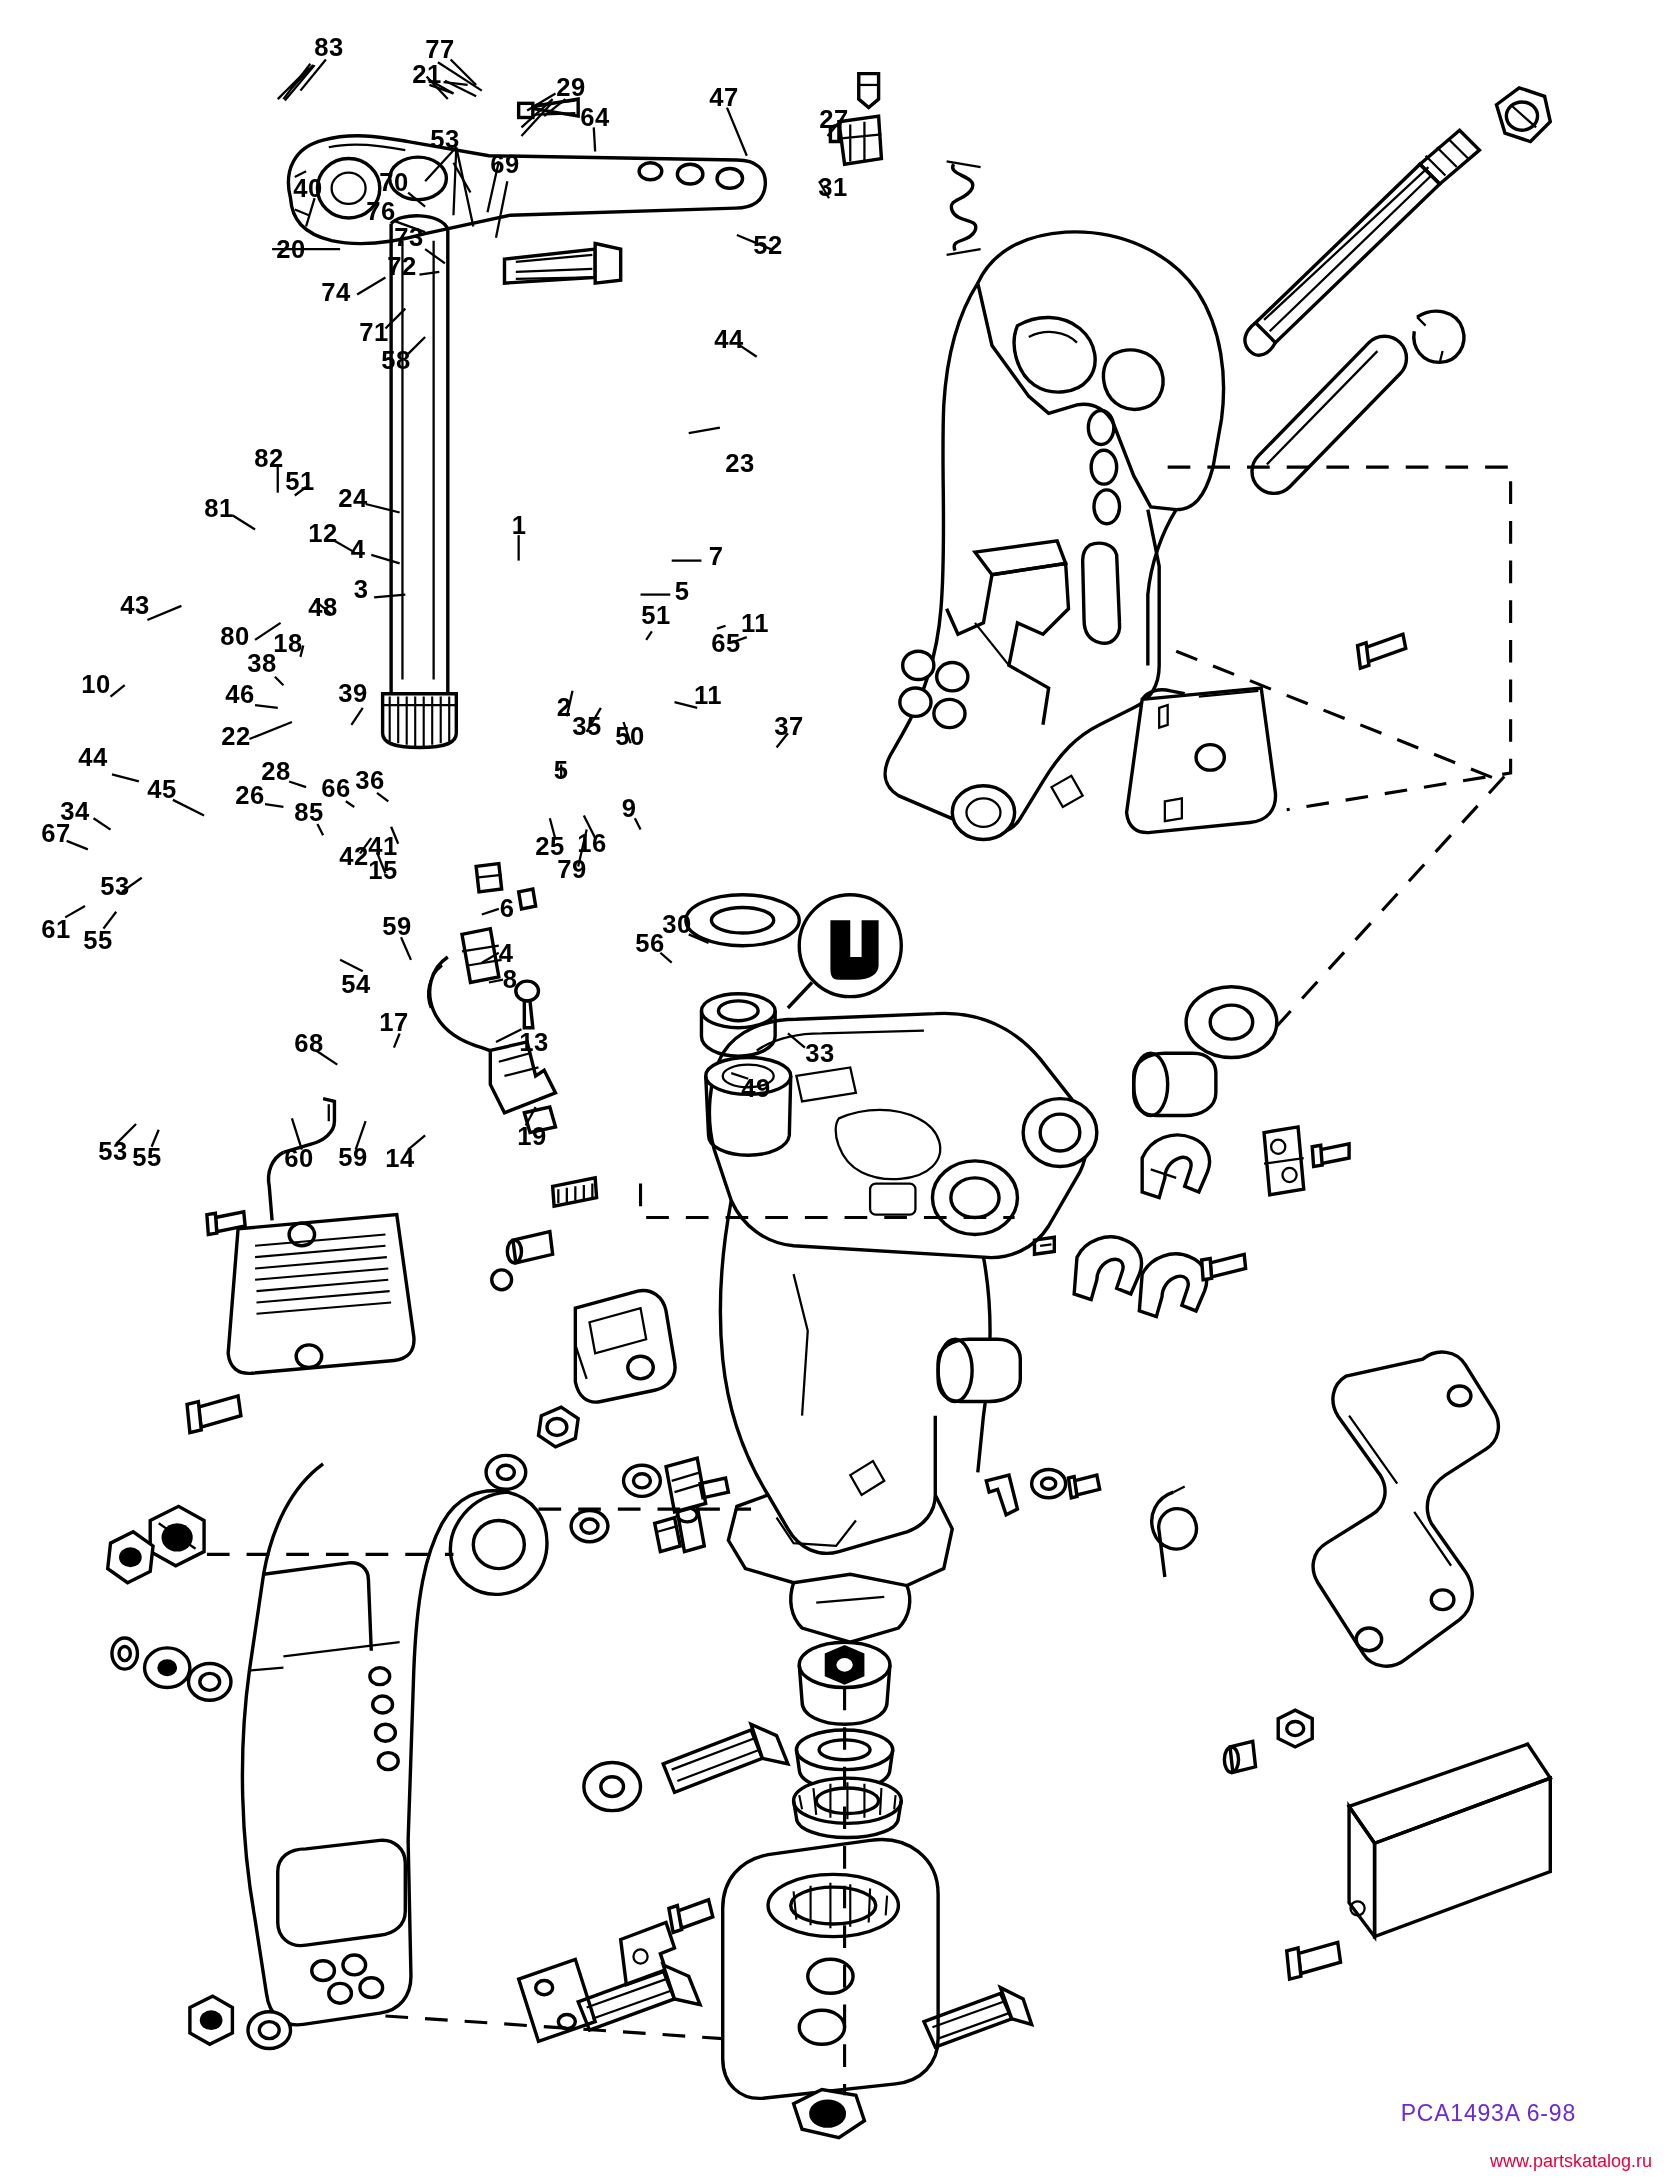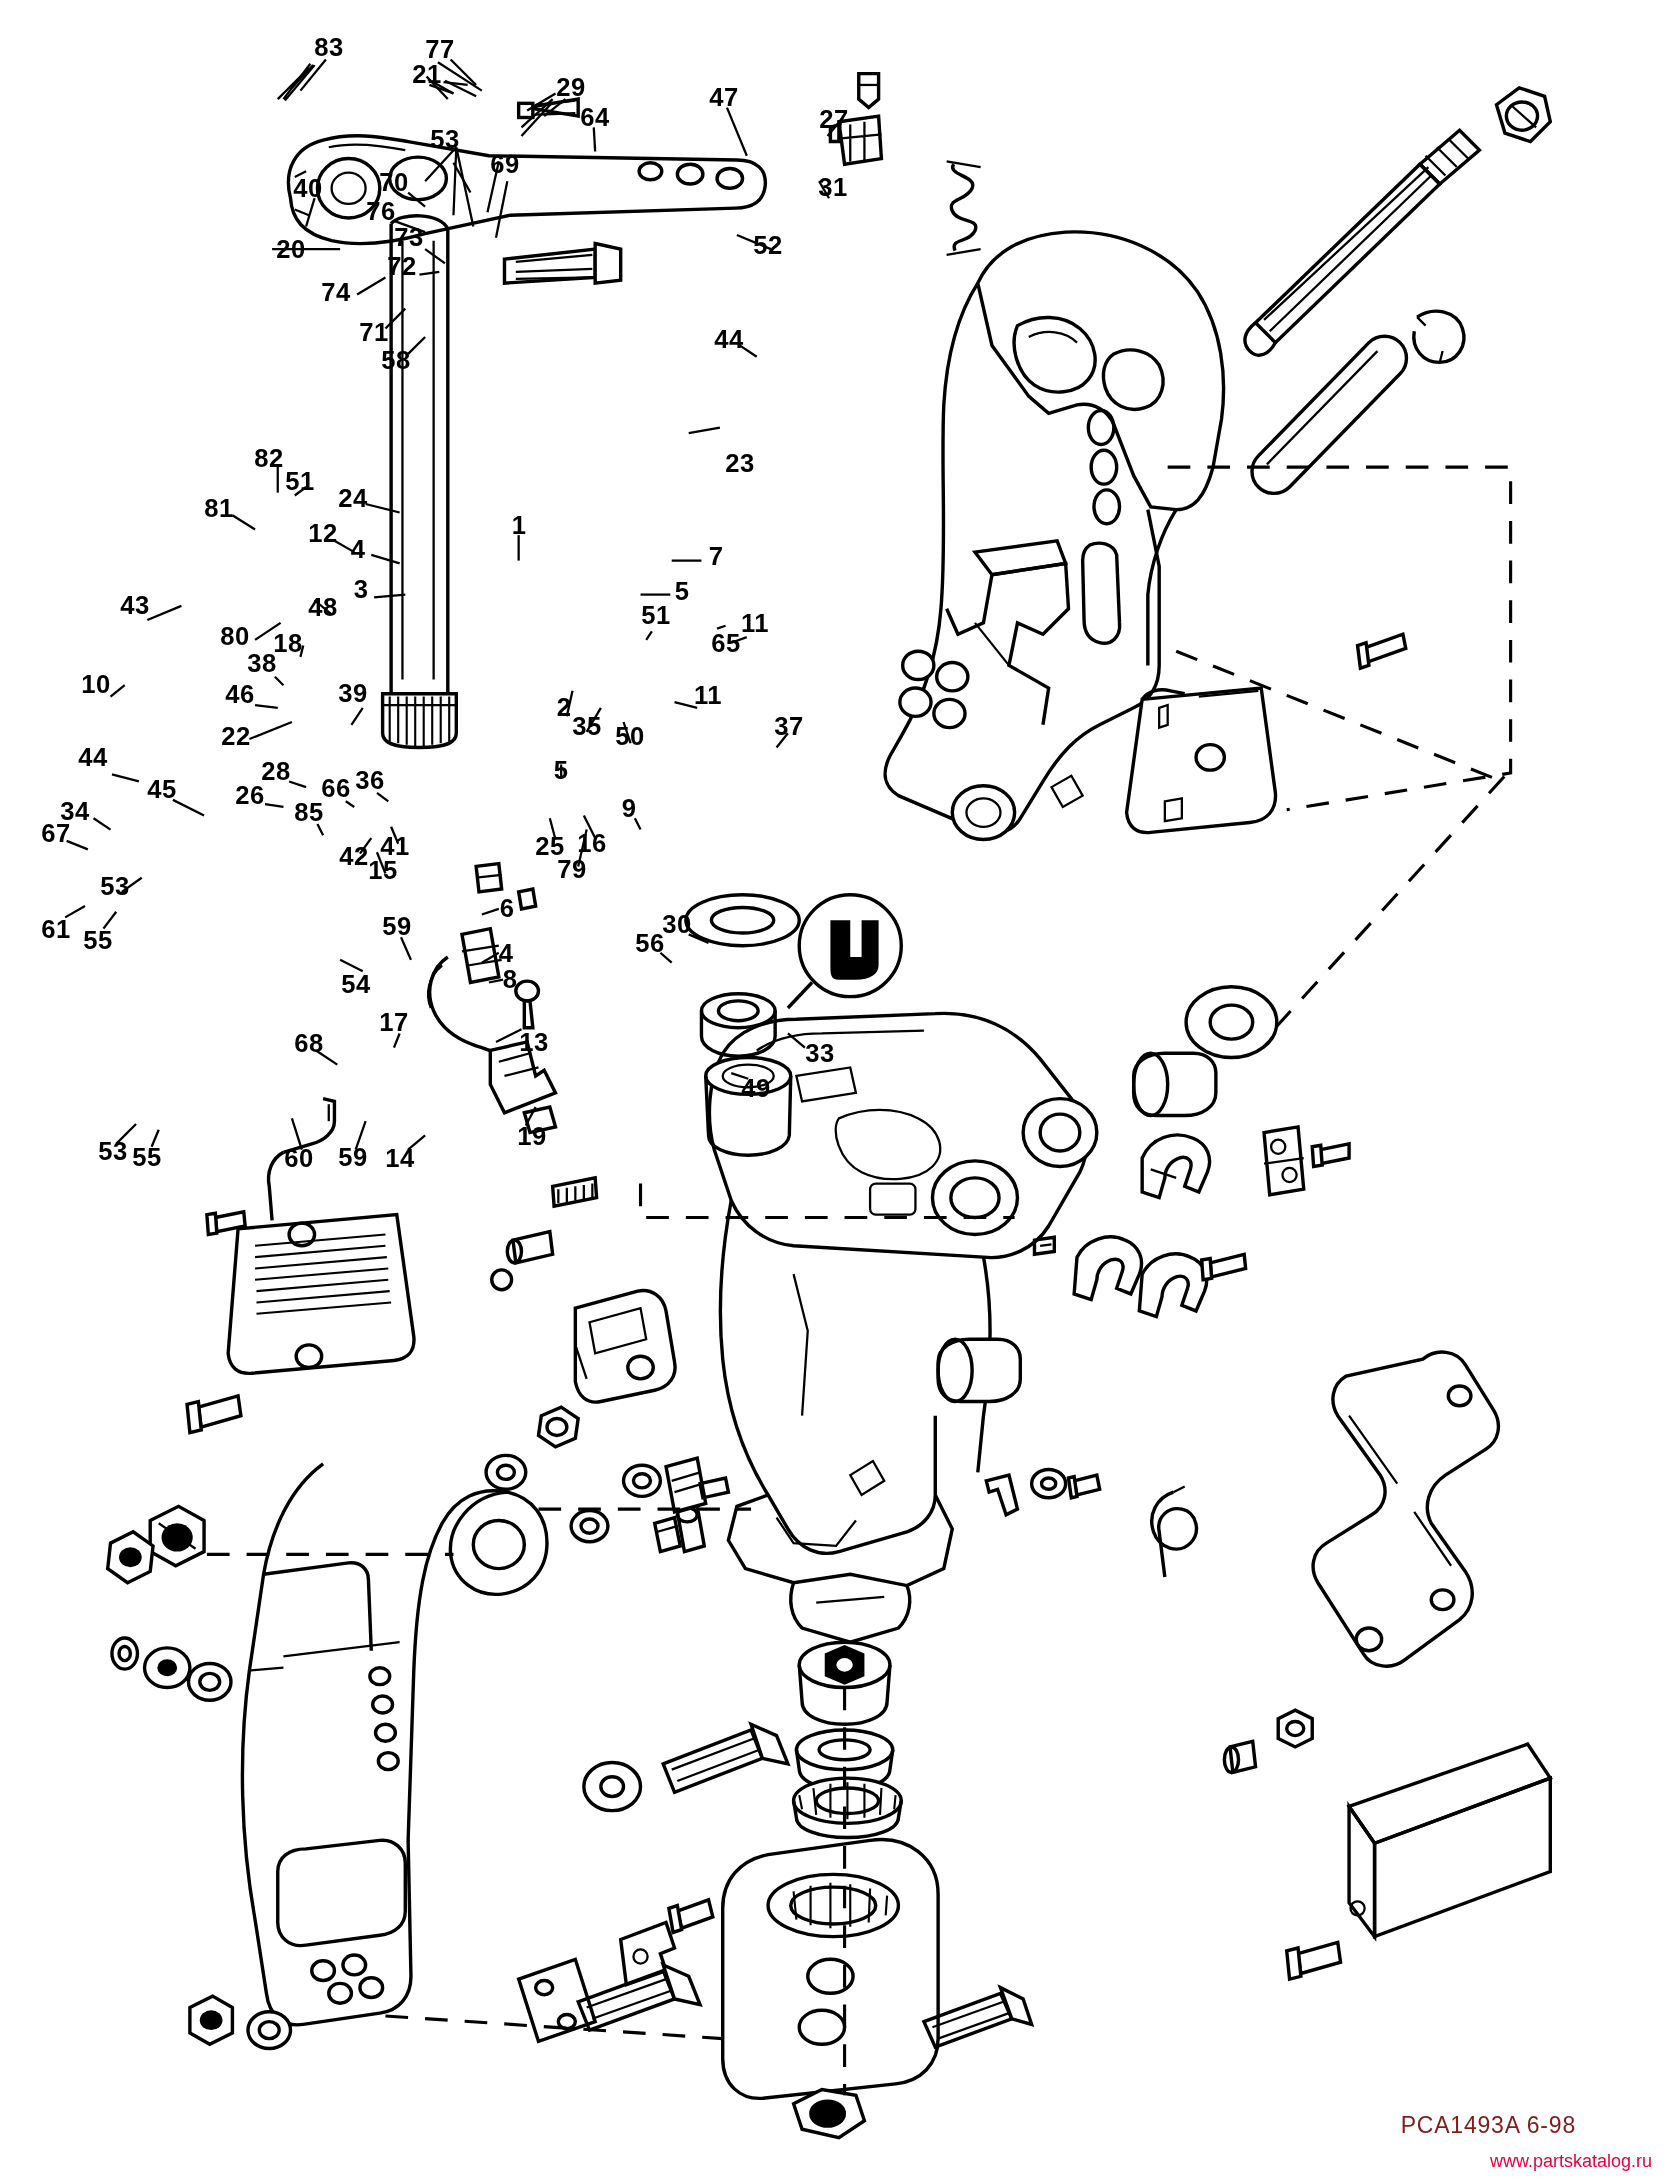--- a/index.html
+++ b/index.html
@@ -33,24 +33,24 @@
     font-size: 25.6px;
     color: #000000;
     line-height: 1;
     white-space: nowrap;
     transform: translate(-50%, -50%);
     letter-spacing: 0.4px;
   }
   #footer-code {
     position: absolute;
     right: 99px;
-    bottom: 44px;
+    bottom: 56px;
     font-family: "Liberation Sans", sans-serif;
     font-size: 23px;
-    color: #7f1d1d;
+    color: #6d28d9;
     letter-spacing: 0.8px;
     white-space: nowrap;
   }
   #watermark {
     position: absolute;
     right: 23px;
     bottom: 11px;
     font-family: "Liberation Sans", sans-serif;
     font-size: 18px;
     color: #e8003c;
@@ -699,21 +699,21 @@
       <div class="callout" style="left: 370px; top: 781px;">36</div>
       <div class="callout" style="left: 93px; top: 758px;">44</div>
       <div class="callout" style="left: 162px; top: 790px;">45</div>
       <div class="callout" style="left: 309px; top: 813px;">85</div>
       <div class="callout" style="left: 629px; top: 809px;">9</div>
       <div class="callout" style="left: 75px; top: 812px;">34</div>
       <div class="callout" style="left: 56px; top: 834px;">67</div>
       <div class="callout" style="left: 550px; top: 847px;">25</div>
       <div class="callout" style="left: 592px; top: 844px;">16</div>
       <div class="callout" style="left: 354px; top: 857px;">42</div>
-      <div class="callout" style="left: 395px; top: 847px;">41</div>
+      <div class="callout" style="left: 383px; top: 847px;">41</div>
       <div class="callout" style="left: 383px; top: 871px;">15</div>
       <div class="callout" style="left: 572px; top: 870px;">79</div>
       <div class="callout" style="left: 115px; top: 887px;">53</div>
       <div class="callout" style="left: 56px; top: 930px;">61</div>
       <div class="callout" style="left: 98px; top: 941px;">55</div>
       <div class="callout" style="left: 507px; top: 909px;">6</div>
       <div class="callout" style="left: 397px; top: 927px;">59</div>
       <div class="callout" style="left: 677px; top: 925px;">30</div>
       <div class="callout" style="left: 506px; top: 954px;">4</div>
       <div class="callout" style="left: 650px; top: 944px;">56</div>

